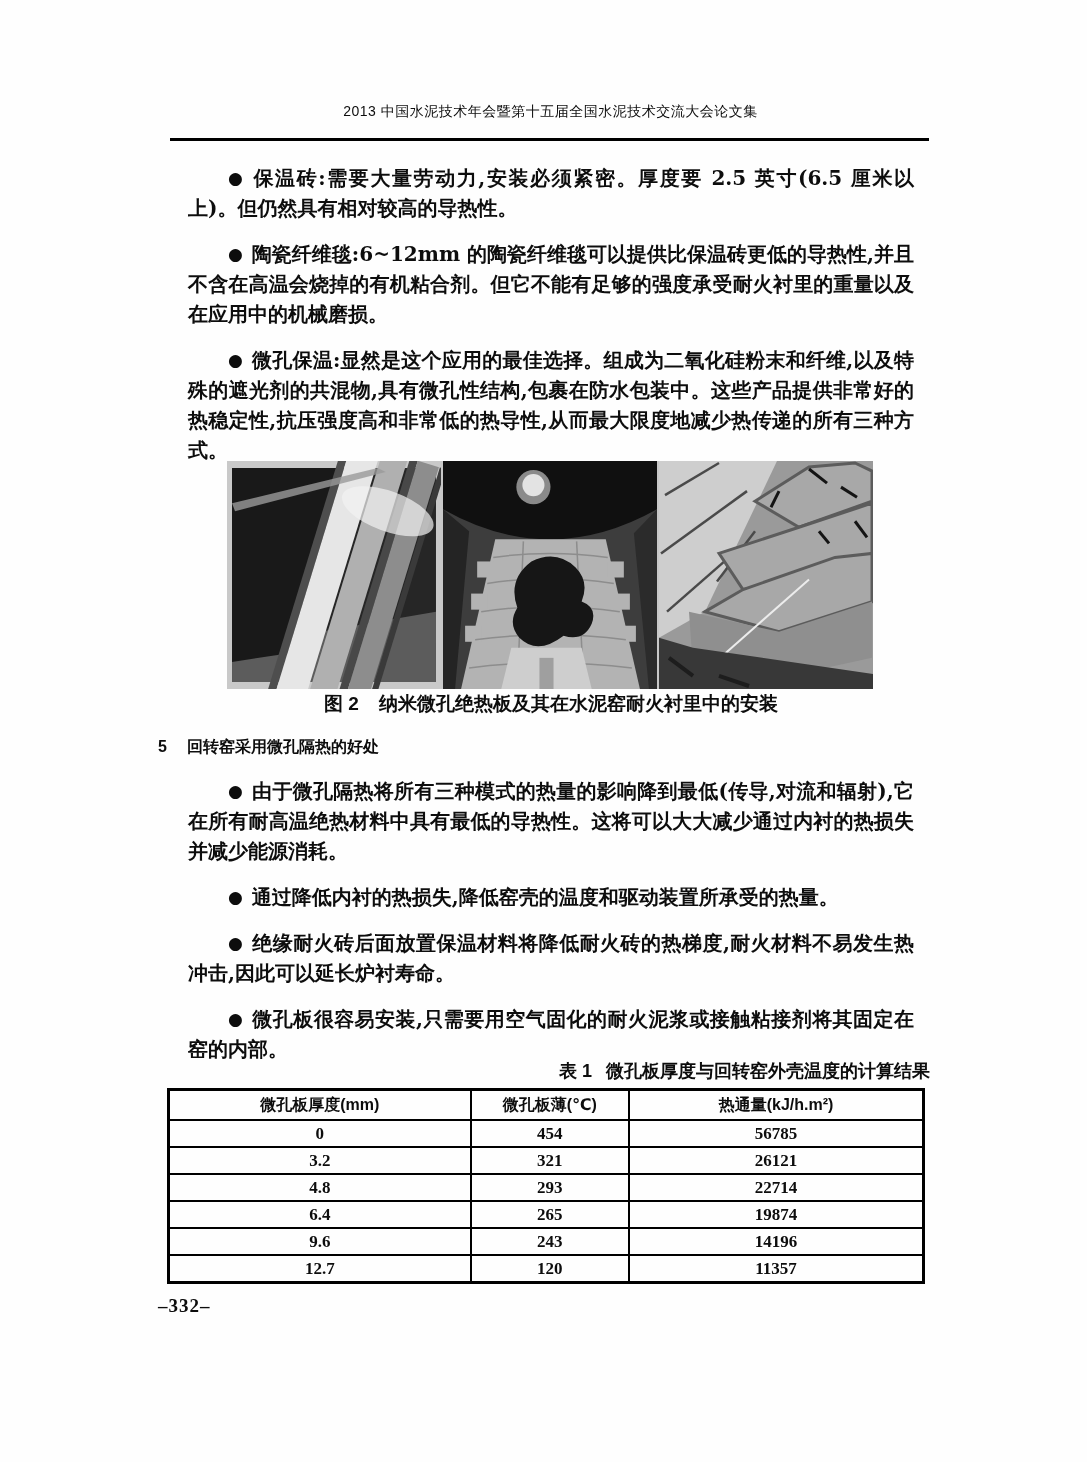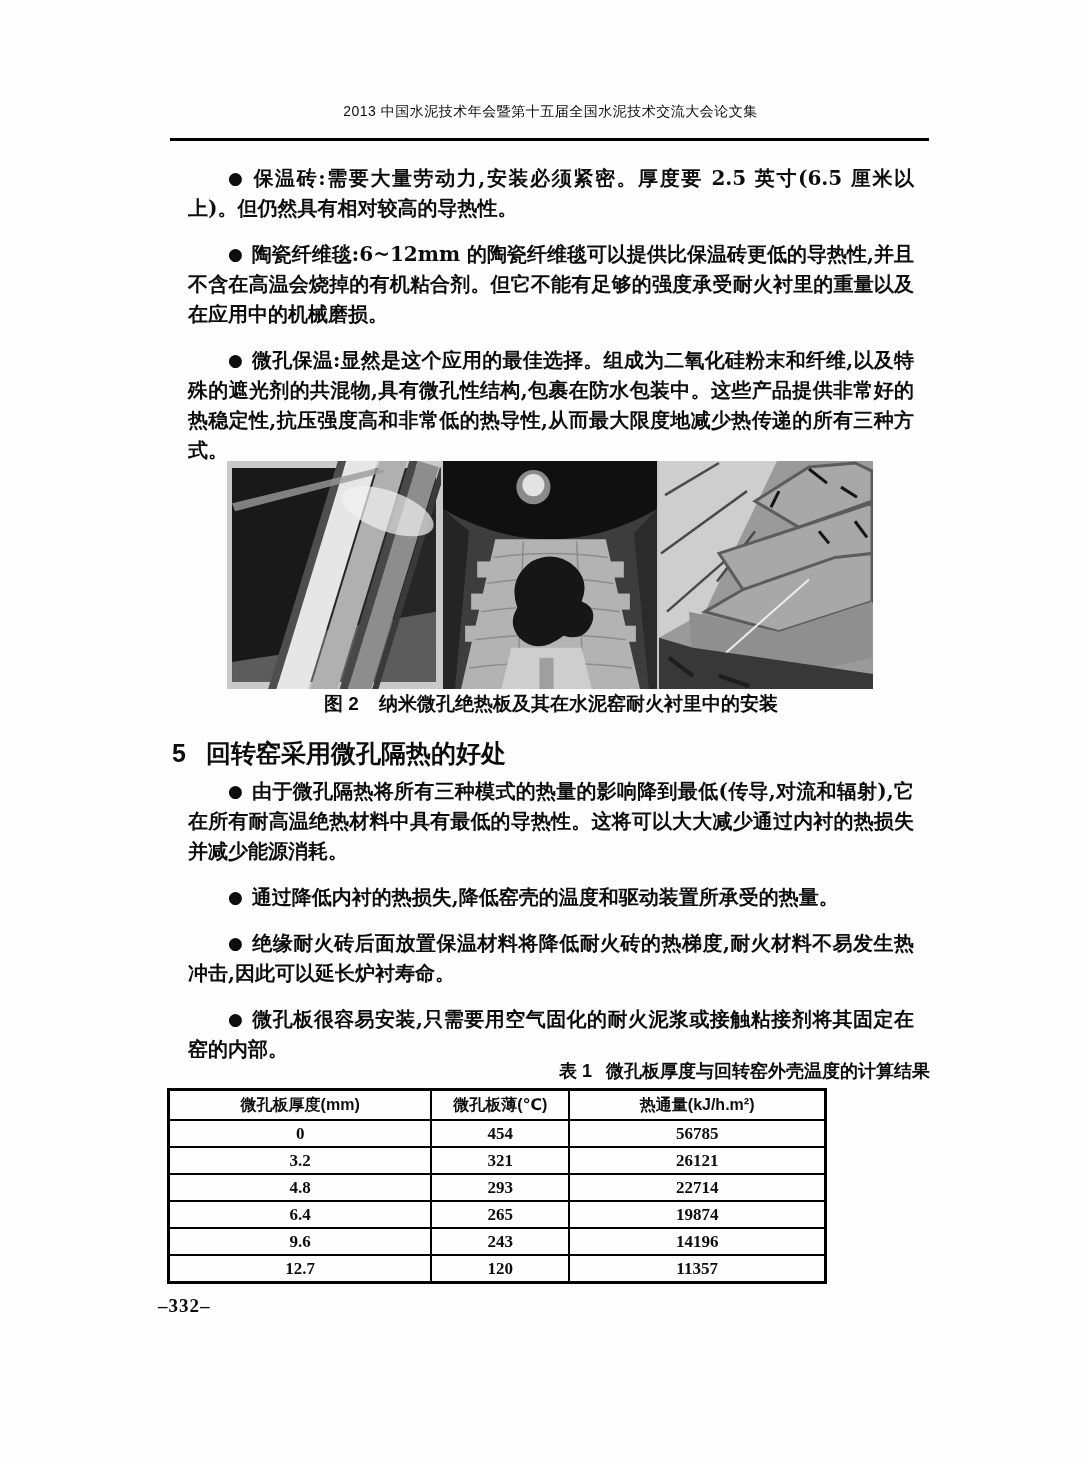--- a/index.html
+++ b/index.html
@@ -46,36 +46,36 @@
 
   .figure-caption {
     position: absolute; top: 691px; left: 172px; width: 758px;
     text-align: center;
     font-family: "Liberation Sans", "DejaVu Sans", sans-serif;
     font-size: 19px; font-weight: bold;
   }
   .cap-gap { display: inline-block; width: 20px; }
 
   .section-heading {
-    position: absolute; top: 737px; left: 172px;
-    font-family: "Liberation Sans", "DejaVu Sans", sans-serif;
-    font-size: 25px; font-weight: bold;
+    position: absolute; top: 737px; left: 158px;
+    font-family: "Liberation Sans", "DejaVu Sans", sans-serif;
+    font-size: 16px; font-weight: bold;
   }
   .h-gap { display: inline-block; width: 20px; }
 
   .table-title {
     position: absolute; top: 1059px; left: 172px; width: 758px;
     text-align: right;
     font-family: "Liberation Sans", "DejaVu Sans", sans-serif;
     font-size: 18px; font-weight: bold;
   }
   .t-gap { display: inline-block; width: 14px; }
 
   table.data-table {
-    position: absolute; top: 1088px; left: 167px; width: 660px;
+    position: absolute; top: 1088px; left: 167px; width: 758px;
     border-collapse: collapse; table-layout: fixed;
     border: 3px solid #000;
   }
   .data-table th, .data-table td {
     border: 2px solid #000;
     text-align: center; vertical-align: middle;
     padding: 0;
   }
   .data-table th {
     height: 28px;

